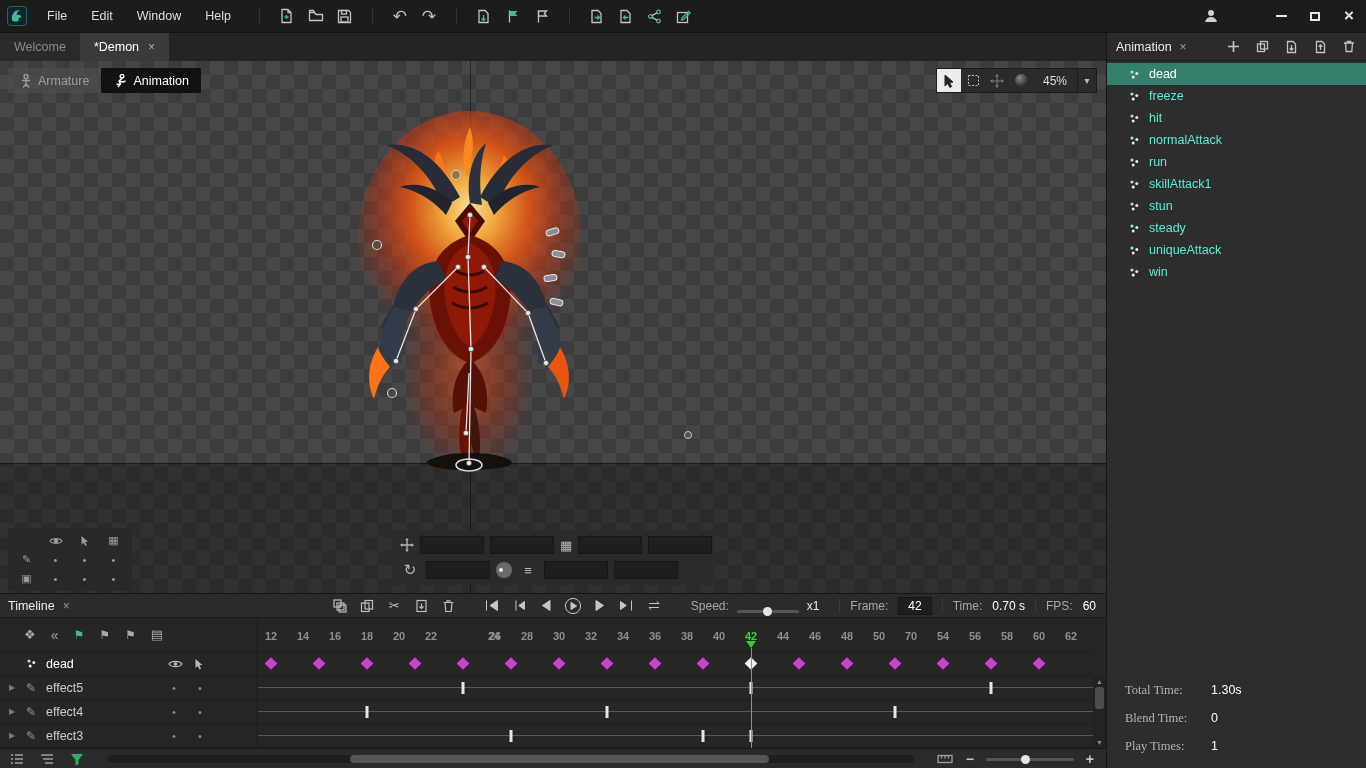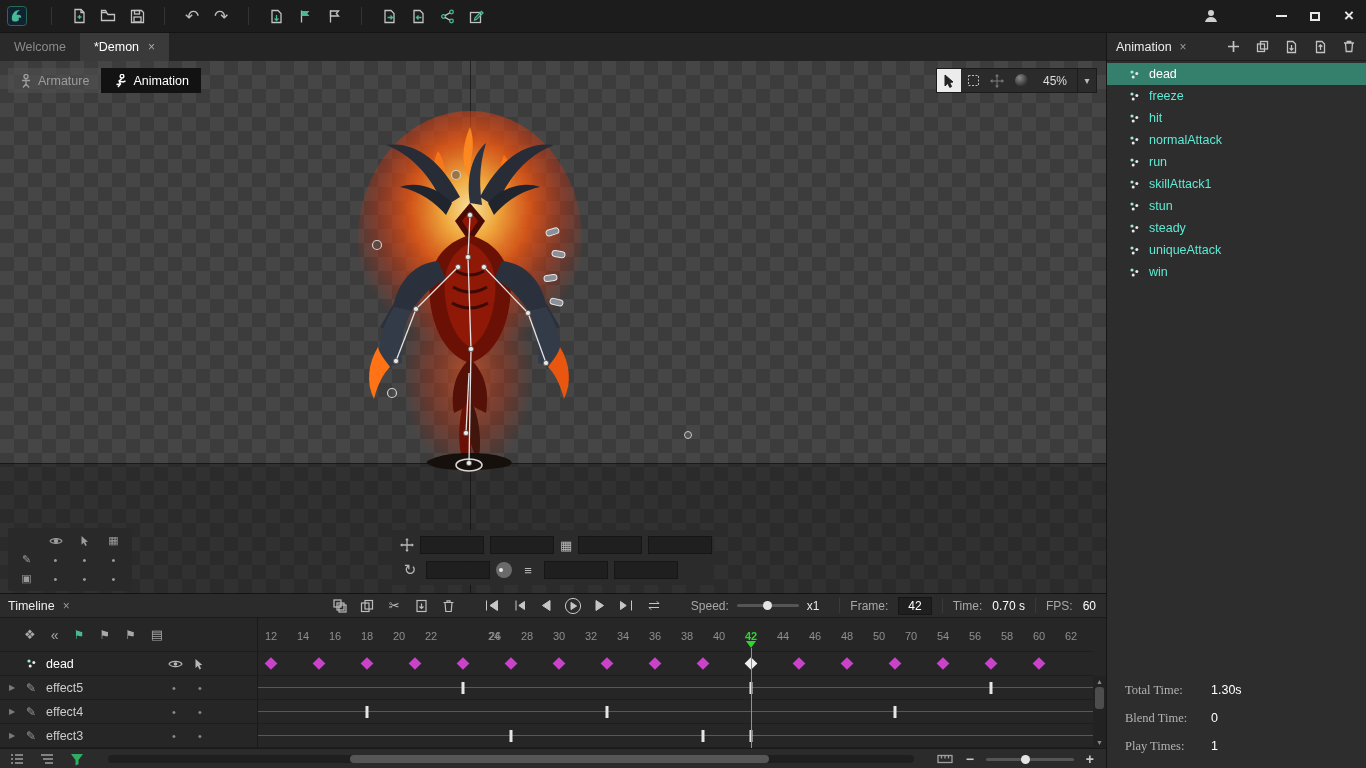--- a/index.html
+++ b/index.html
@@ -78,21 +78,21 @@
   .timeline { position:absolute; left:0; top:593px; width:1106px; height:175px; background:#262626; border-top:1px solid #141414; }
   .tl-header { height:24px; display:flex; align-items:center; padding:0 10px 0 8px; background:#2b2b2b; border-bottom:1px solid #1b1b1b; }
   .tl-title { color:#ececec; font-size:12.5px; margin-right:8px; }
   .tlh-x { color:#9a9a9a; }
   .tlh-icons { display:flex; gap:10px; align-items:center; margin-left:262px; }
   .tlh-icons .ic { width:17px; height:16px; display:flex; align-items:center; justify-content:center; color:#bdbdbd; font-size:13px; }
   .tlh-icons .ic svg { stroke:#bdbdbd; fill:none; stroke-width:1.2; }
   .tlh-play { display:flex; gap:9px; align-items:center; margin-left:26px; }
   .pb { width:18px; height:16px; display:flex; align-items:center; justify-content:center; }
   .pb svg { stroke:#c6c6c6; fill:#c6c6c6; }
-  .tlh-speed { display:flex; align-items:center; gap:8px; margin-left:28px; color:#a8a8a8; }
+  .tlh-speed { display:flex; align-items:flex-end; gap:8px; margin-left:28px; color:#a8a8a8; }
   .slider { width:62px; height:3px; background:#555; position:relative; border-radius:2px; }
   .slider .knob { position:absolute; top:-3px; width:9px; height:9px; border-radius:50%; background:#e4e4e4; }
   .tlh-frameinfo { margin-left:auto; display:flex; align-items:center; gap:10px; color:#a8a8a8; }
   .tlh-frameinfo .val { color:#fff; }
   .framebox { background:#1f1f1f; border:1px solid #161616; padding:1px 9px; color:#fff; }
   .vsep { width:1px; height:15px; background:#3a3a3a; }
 
   .tl-body { position:relative; height:130px; }
   .tl-left { position:absolute; left:0; top:0; width:258px; height:130px; background:#262626; border-right:1px solid #1a1a1a; z-index:3; }
   .tl-tools { height:34px; display:flex; align-items:center; padding-left:24px; gap:15px; color:#a8a8a8; font-size:13px; border-bottom:1px solid #1e1e1e; }
@@ -103,21 +103,21 @@
   .ll-bone-ic { position:absolute; left:26px; }
   .ll-name { position:absolute; left:46px; color:#ccc; font-size:12.5px; }
   .ll-name.root { color:#fff; }
   .ll-eye { position:absolute; left:168px; }
   .ll-cursor { position:absolute; left:194px; }
   .ll-dot { position:absolute; color:#8a8a8a; font-size:11px; }
   .ll-dot.d1 { left:172px; } .ll-dot.d2 { left:198px; }
 
   .tl-right { position:absolute; left:258px; top:0; width:835px; height:130px; overflow:hidden; z-index:2; }
   .ruler { height:34px; position:relative; border-bottom:1px solid #1e1e1e; }
-  .ruler-num { position:absolute; bottom:9px; transform:translateX(-50%); font-size:11px; color:#8f8f8f; }
+  .ruler-num { position:absolute; bottom:9px; transform:translateX(-50%); font-size:11px; color:#8f8f8f;font-weight:bold; }
   .ruler-num.current { color:var(--playhead); font-weight:bold; }
   .track-row { height:24px; position:relative; border-bottom:1px solid #1e1e1e; }
   .track-row.bones::before { content:''; position:absolute; left:0; right:0; top:11px; height:1px; background:#575757; }
   .kf-diamond { position:absolute; top:7px; width:9px; height:9px; background:var(--keyframe); transform:translateX(-50%) rotate(45deg); }
   .kf-diamond.current { background:#f0f0f0; }
   .kf-tick { position:absolute; top:6px; width:3px; height:12px; background:#e6e6e6; transform:translateX(-50%); }
   .playhead-line { position:absolute; top:30px; bottom:0; width:1px; background:var(--playhead); z-index:5; }
   .playhead-cap { position:absolute; top:23px; width:0; height:0; border-left:5px solid transparent; border-right:5px solid transparent; border-top:7px solid var(--playhead); transform:translateX(-50%); z-index:6; }
 
   .tl-vscroll { position:absolute; right:0; top:58px; bottom:0; width:13px; background:#222; z-index:7; display:flex; flex-direction:column; align-items:center; }
@@ -154,20 +154,26 @@
 </head>
 <body>
 
 <div id="app">
 
   <header class="titlebar">
     <svg class="logo" viewBox="0 0 20 20">
       <rect x="0.5" y="0.5" width="19" height="19" rx="3" fill="#123" stroke="#2a6b58"></rect>
       <path d="M5 14 C4 9 7 4 13 4 C10 6 9 8 10 9 C13 8 15 10 14 12 C12 11 11 12 12 14 C10 16 6 16 5 14Z" fill="#49b894"></path>
     </svg>
+    <nav style="display:flex">
+        <span class="menu-item">File</span>
+        <span class="menu-item">Edit</span>
+        <span class="menu-item">Window</span>
+        <span class="menu-item">Help</span>
+      </nav>
 
     <span class="tb-sep"></span>
     <div class="tb-group">
       <span class="tb-btn">
         <svg width="15" height="16" viewBox="0 0 15 16">
             <path d="M3 1.5h6l3 3v10H3z"></path>
             <path d="M9 1.5v3h3"></path>
             <path class="teal" d="M5.5 9h4M7.5 7v4"></path>
           </svg>
         </span>

